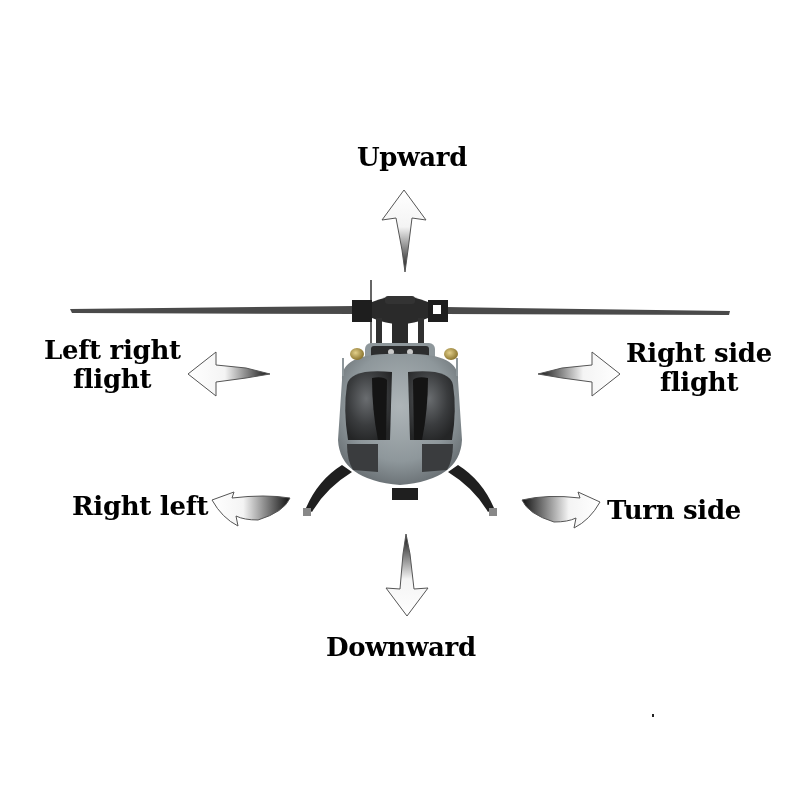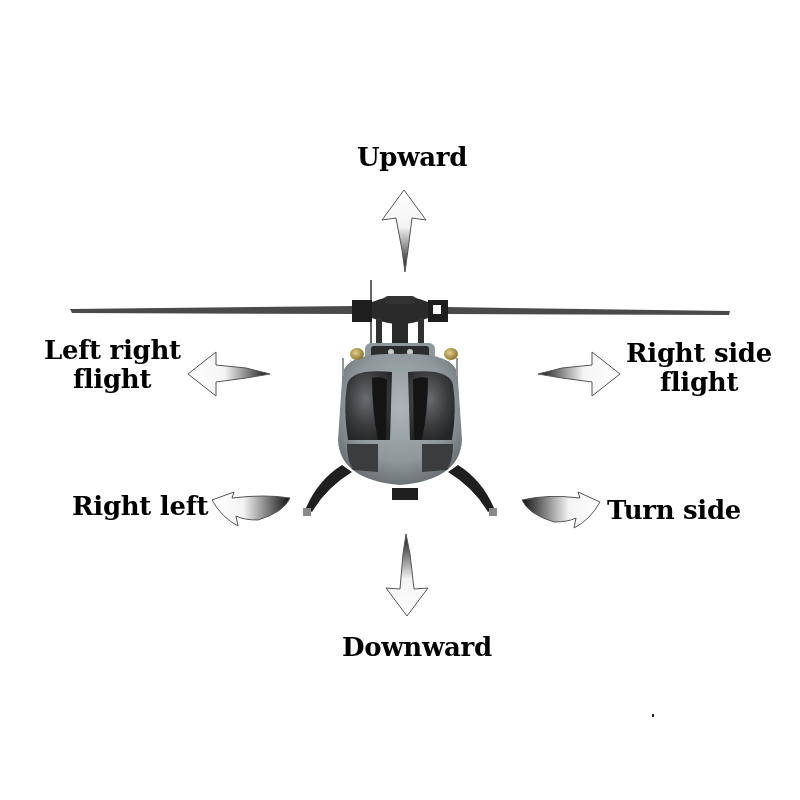--- a/index.html
+++ b/index.html
@@ -163,15 +163,15 @@
 
 <div class="label" style="left:626px;top:339px;width:146px;">
   <div>Right side</div>
   <div>flight</div>
 </div>
 
 <div class="label" style="left:72px;top:492px;width:124px;">Right left</div>
 
 <div class="label" style="left:606px;top:496px;width:136px;">Turn side</div>
 
-<div class="label" style="left:342px;top:633px;width:148px;">Downward</div>
+<div class="label" style="left:326px;top:633px;width:148px;">Downward</div>
 
 <div class="speck"></div>
 
 </body></html>

